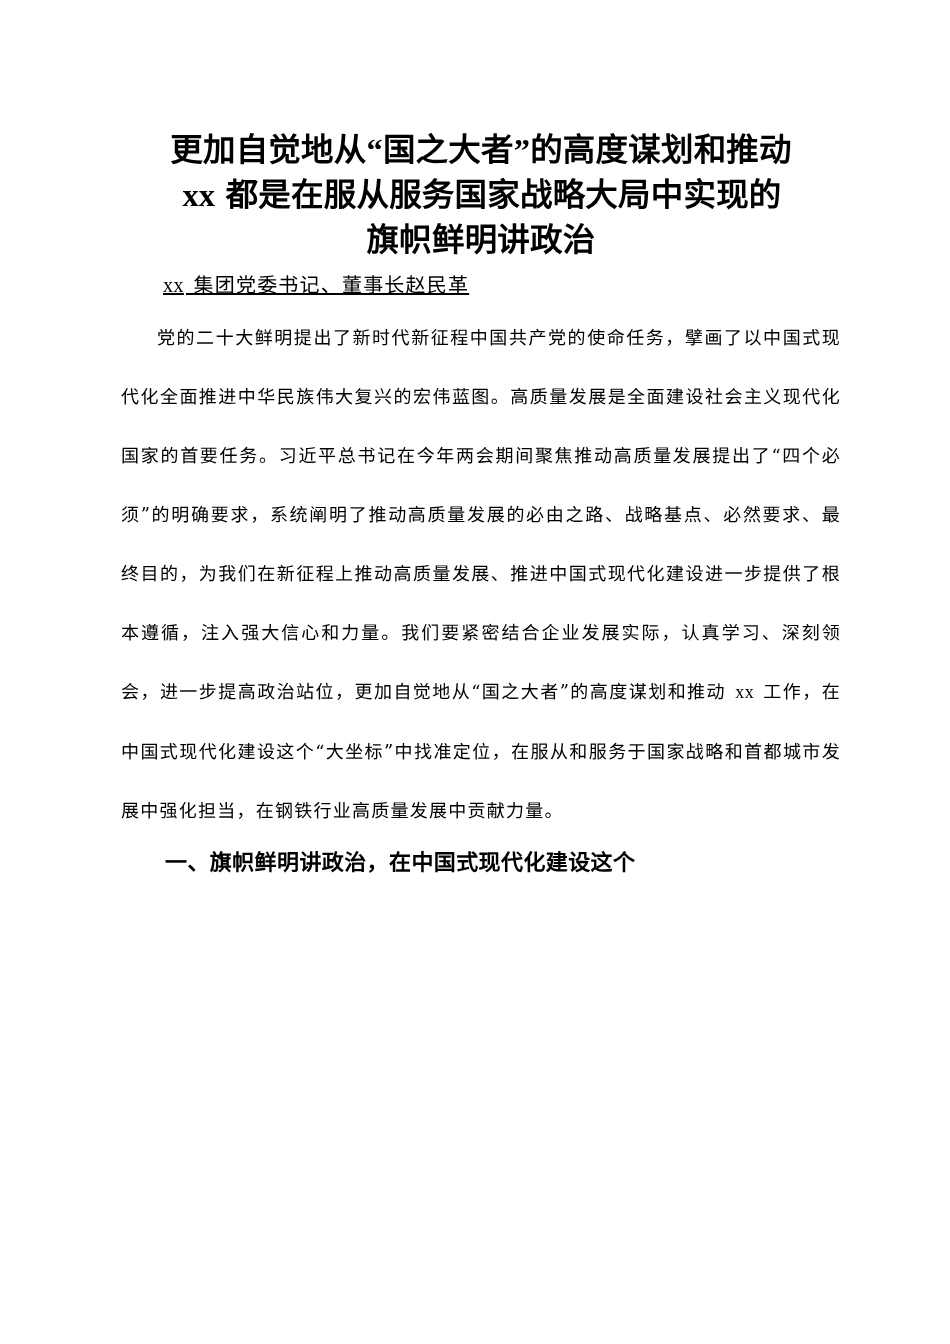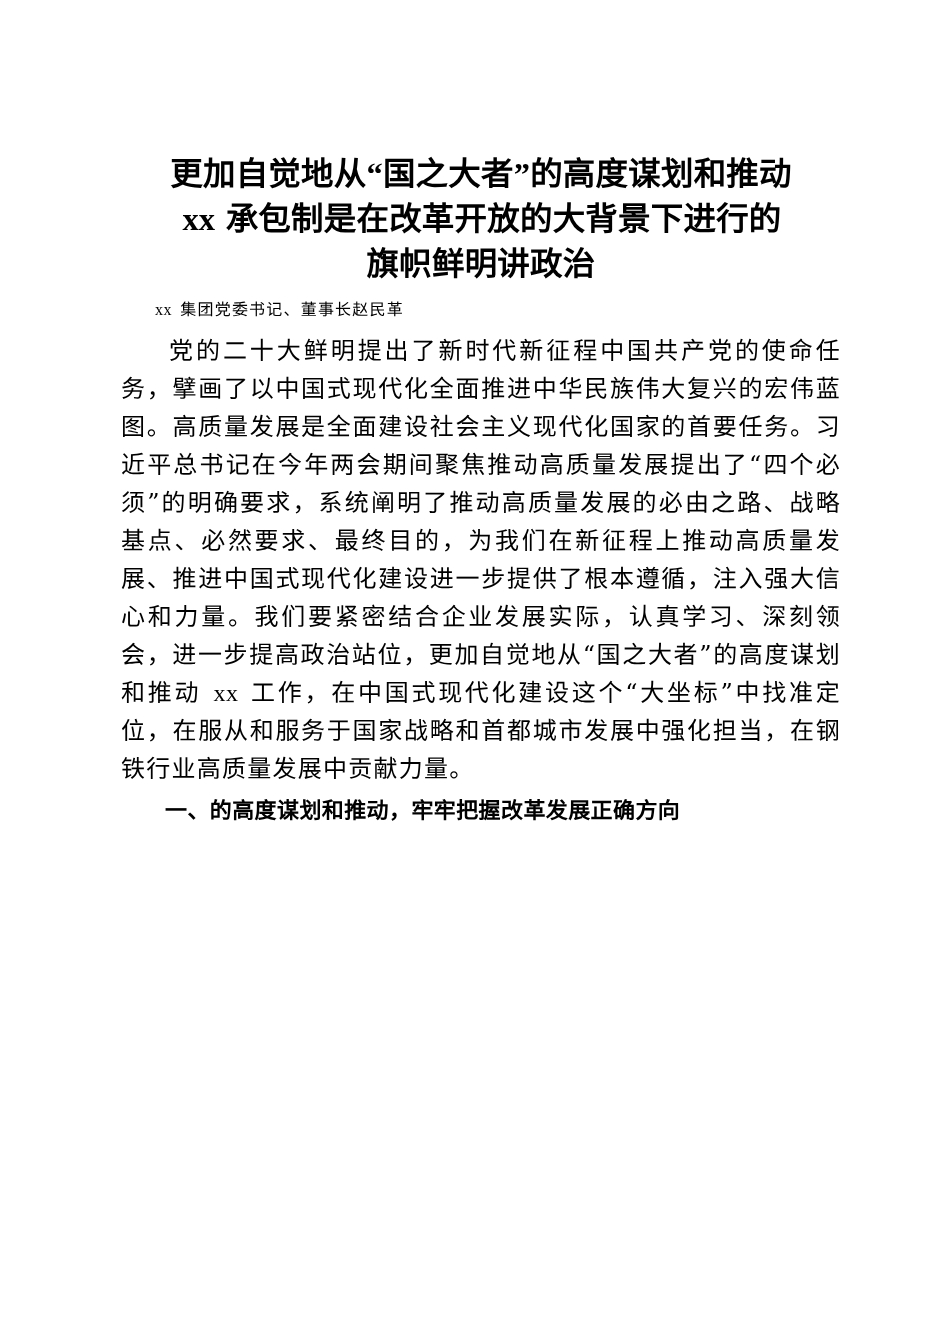--- a/index.html
+++ b/index.html
@@ -23,21 +23,20 @@
     background: #ffffff;
     box-sizing: border-box;
     overflow: hidden;
   }
 
   .doc-body {
     position: absolute;
     left: 121px;
     top: 128px;
     width: 720px;
-    margin-top: 24px;
   }
 
   
   .doc-title {
     font-family: "Liberation Serif", "DejaVu Serif", serif;
     font-weight: bold;
     font-size: 32.5px;
     line-height: 45px;
     text-align: center;
     letter-spacing: 0.2px;
@@ -48,32 +47,33 @@
 
   .doc-title .latin {
     font-family: "Liberation Serif", "DejaVu Serif", serif;
     font-weight: bold;
     padding: 0 2px;
   }
 
   
   .byline {
     font-family: "DejaVu Serif", "Liberation Serif", serif;
-    font-size: 16px;
+    font-size: 20px;
     line-height: 45px;
     margin: 0;
     text-indent: 2em;
     letter-spacing: 1.2px;
+    text-decoration: underline;
   }
 
   
   .para {
     font-family: "DejaVu Serif", "Liberation Serif", serif;
-    font-size: 24px;
-    line-height: 38px;
+    font-size: 18px;
+    line-height: 59px;
     margin: 0;
     text-indent: 2em;
     text-align: justify;
     text-justify: inter-ideograph;
     letter-spacing: 1.25px;
     word-break: break-all;
   }
 
   .para .latin,
   .byline .latin {
@@ -94,23 +94,23 @@
     text-align: left;
     word-break: break-all;
   }
 </style>
 </head>
 <body>
 
 <div class="page">
   <div class="doc-body">
 
-    <h1 class="doc-title"><span>更加自觉地从“国之大者”的高度谋划和推动</span><br><span class="latin">xx</span><span> 承包制是在改革开放的大背景下进行的</span><br><span>旗帜鲜明讲政治</span></h1>
+    <h1 class="doc-title"><span>更加自觉地从“国之大者”的高度谋划和推动</span><br><span class="latin">xx</span><span> 都是在服从服务国家战略大局中实现的</span><br><span>旗帜鲜明讲政治</span></h1>
 
     <p class="byline"><span class="latin">xx</span> 集团党委书记、董事长赵民革</p>
 
     <p class="para">党的二十大鲜明提出了新时代新征程中国共产党的使命任务，擘画了以中国式现代化全面推进中华民族伟大复兴的宏伟蓝图。高质量发展是全面建设社会主义现代化国家的首要任务。习近平总书记在今年两会期间聚焦推动高质量发展提出了“四个必须”的明确要求，系统阐明了推动高质量发展的必由之路、战略基点、必然要求、最终目的，为我们在新征程上推动高质量发展、推进中国式现代化建设进一步提供了根本遵循，注入强大信心和力量。我们要紧密结合企业发展实际，认真学习、深刻领会，进一步提高政治站位，更加自觉地从“国之大者”的高度谋划和推动 <span class="latin">xx</span> 工作，在中国式现代化建设这个“大坐标”中找准定位，在服从和服务于国家战略和首都城市发展中强化担当，在钢铁行业高质量发展中贡献力量。</p>
 
-    <p class="section-heading">一、的高度谋划和推动，牢牢把握改革发展正确方向</p>
+    <p class="section-heading">一、旗帜鲜明讲政治，在中国式现代化建设这个</p>
 
 
   </div>
 </div>
 
 </body></html>

